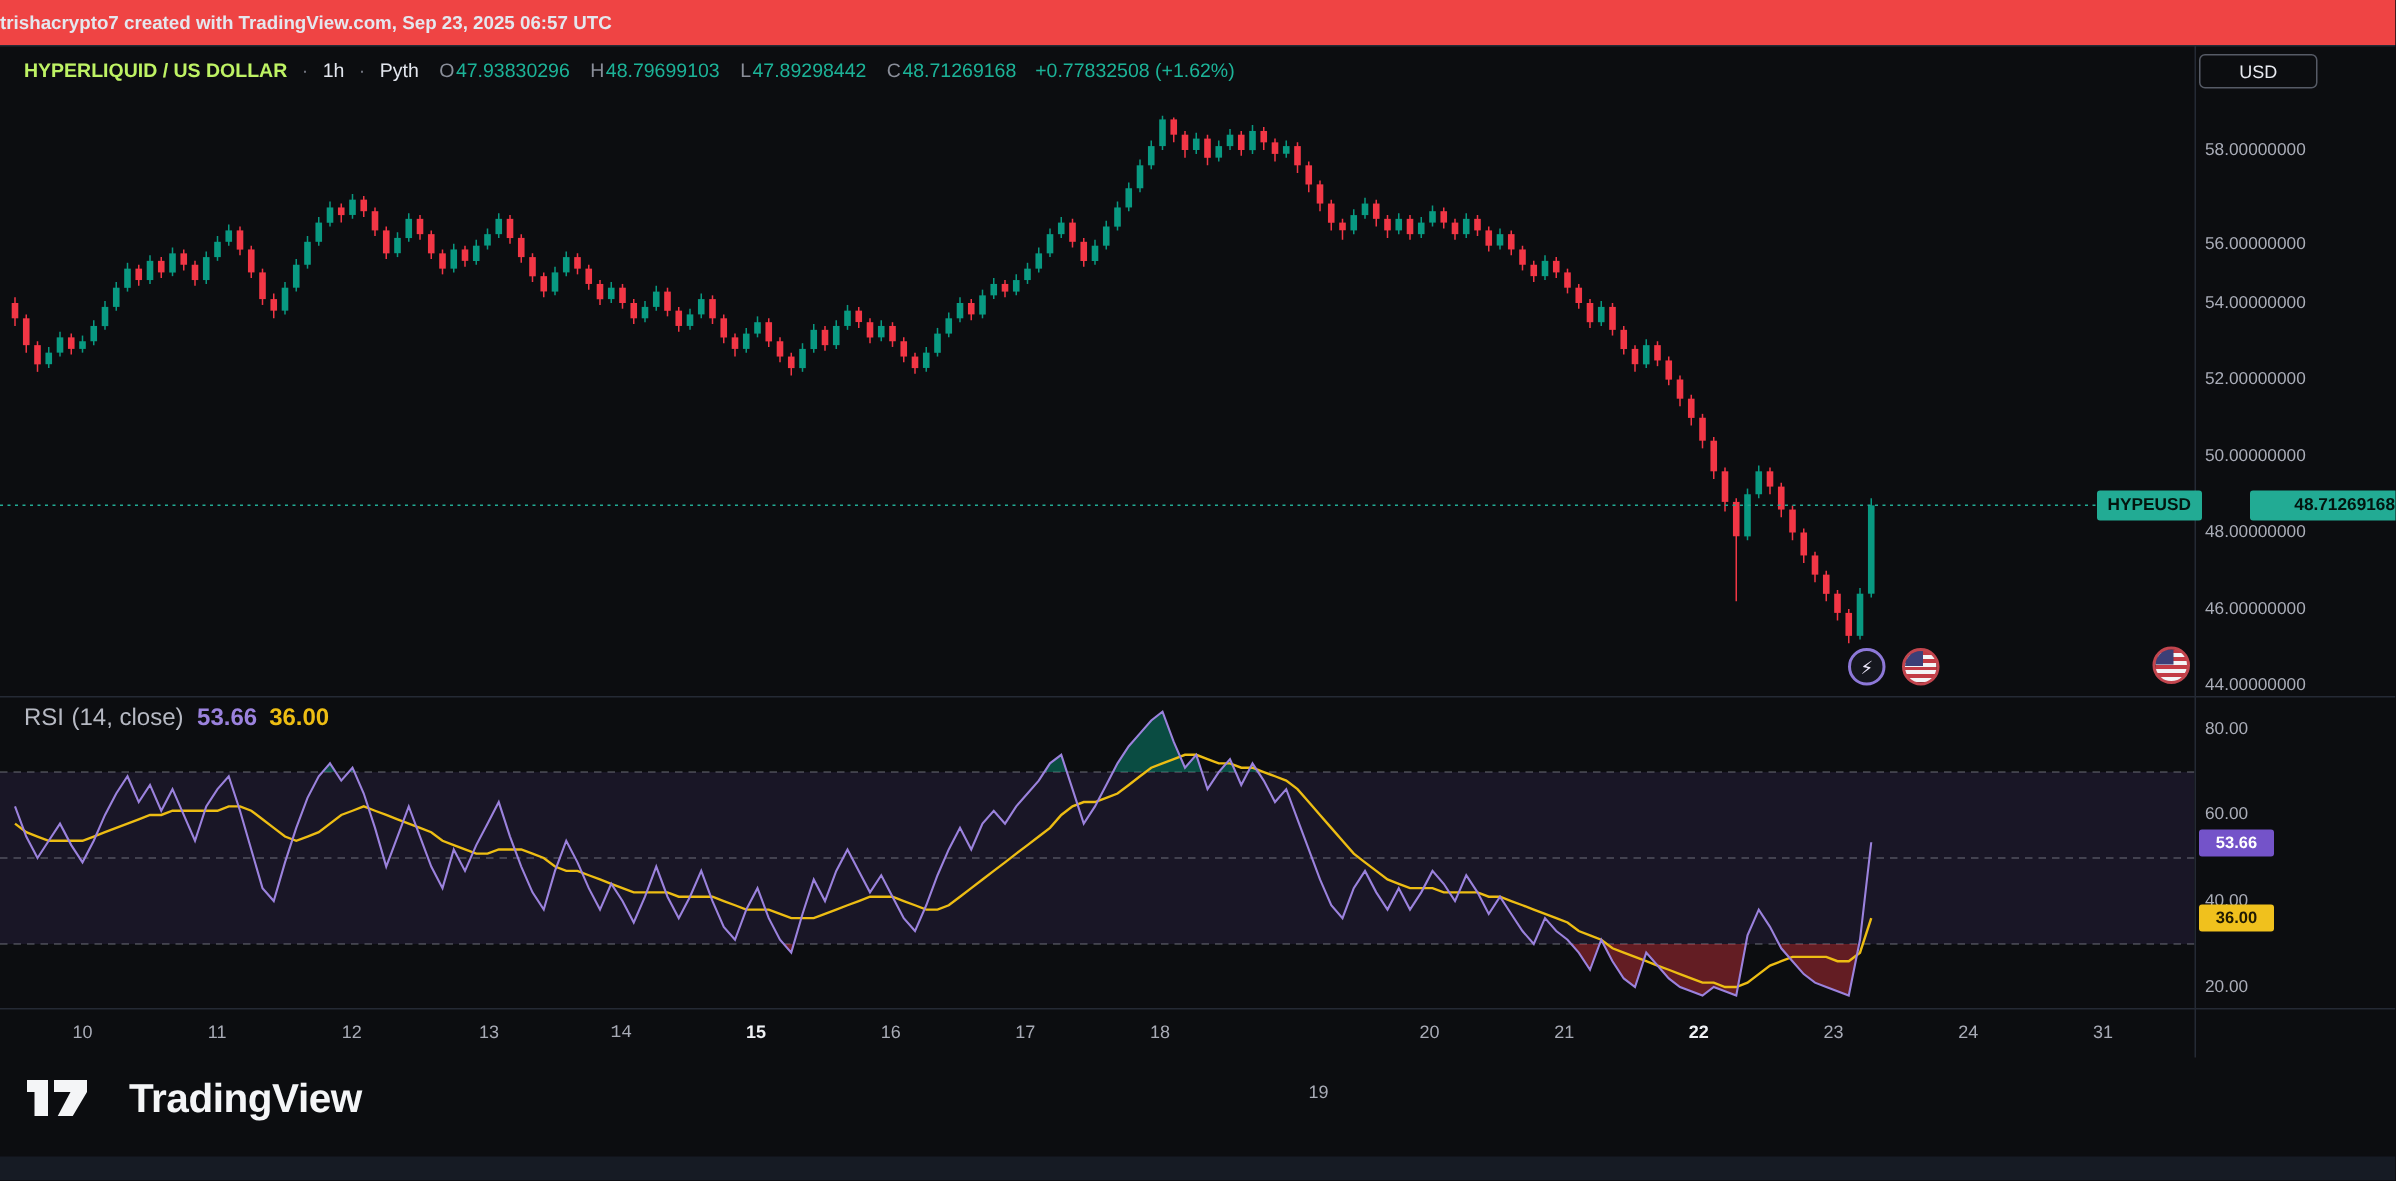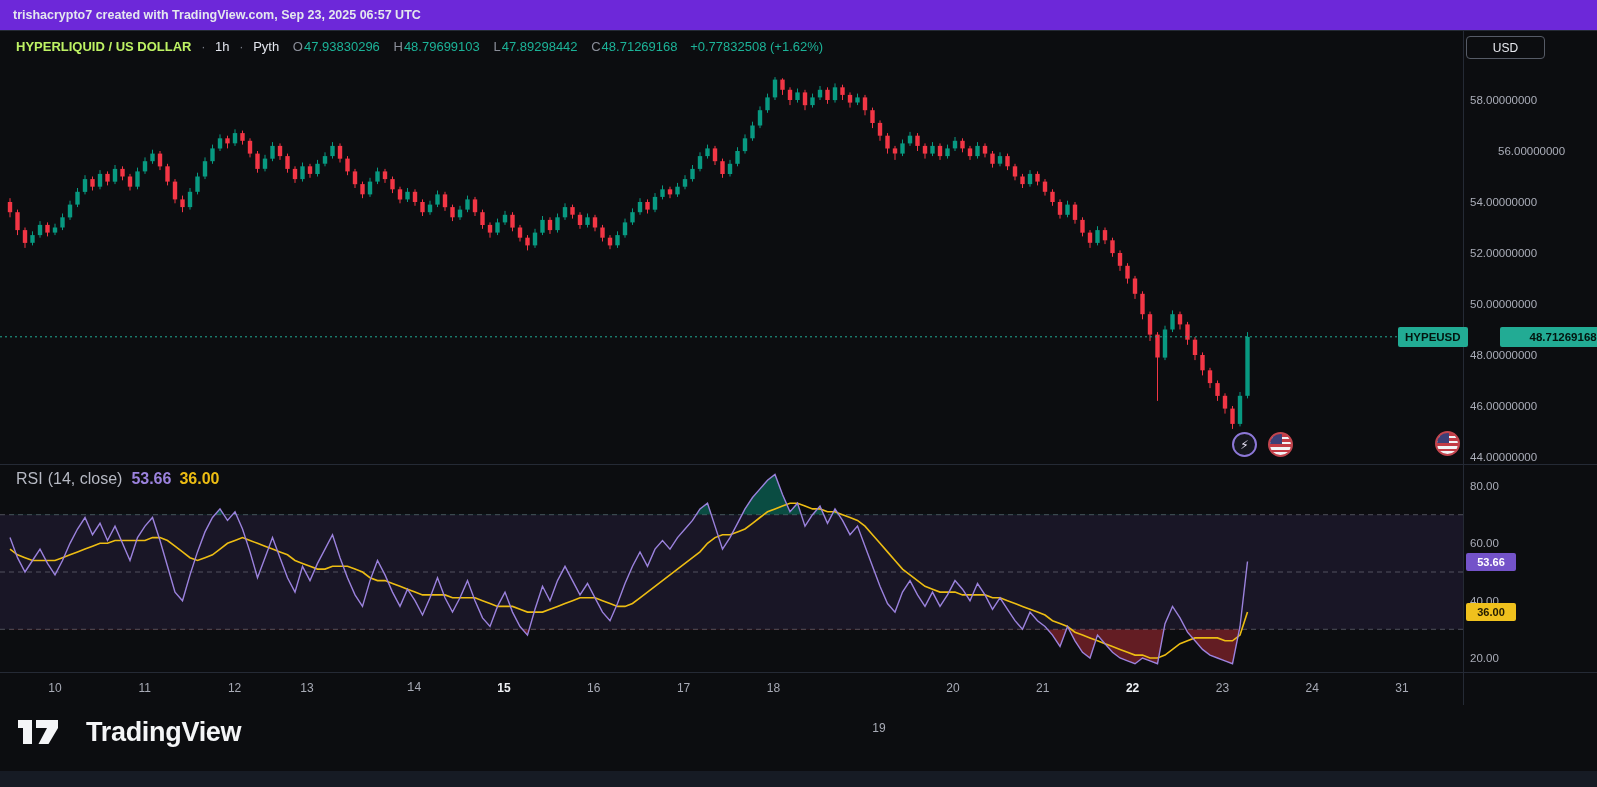--- a/index.html
+++ b/index.html
@@ -1,22 +1,22 @@
 <!DOCTYPE html>
 <html><head>
 <meta charset="utf-8">
 <style>
   *{margin:0;padding:0;box-sizing:border-box}
   html,body{width:1597px;height:787px;overflow:hidden;background:#0c0d10;
     font-family:"Liberation Sans","DejaVu Sans",sans-serif}
   #app{position:relative;width:1597px;height:787px;background:#0c0d10}
 
   
-  #topbar{position:absolute;left:0;top:0;width:1597px;height:30px;background:#6d28d9;
-    display:flex;align-items:center;padding-left:13px;font-size:12.5px;font-weight:600;color:#e4e7ee}
+  #topbar{position:absolute;left:0;top:0;width:1597px;height:30px;background:#ef4444;
+    display:flex;align-items:center;font-size:12.5px;font-weight:600;color:#e4e7ee}
 
   
   #price-svg{position:absolute;left:0;top:30px}
   #rsi-svg{position:absolute;left:0;top:465px}
 
   .divider-h{position:absolute;left:0;width:1597px;height:1px;background:#252a35}
   .sep-top{top:30px}.sep-pane{top:464px}.sep-time{top:672px}
   .divider-v{position:absolute;left:1463px;top:30px;width:1px;height:675px;background:#252a35}
 
   
@@ -477,35 +477,35 @@
     <svg width="44" height="36" viewBox="0 0 44 36">
       <path d="M2 6 H16 V30 H7 V14 H2 Z" fill="#f4f5f7"></path>
       <path d="M20 6 H42 V14 L32.5 30 H22.5 L31 14 H20 Z" fill="#f4f5f7"></path>
     </svg>
     <span class="brand">TradingView</span>
   </div>
 
   <div id="footer-strip"></div>
 
 <div class="scale-label" style="top: 92px;">58.00000000</div>
-    <div class="scale-label" style="top: 143px; margin-left: 28px;">56.00000000</div>
+    <div class="scale-label" style="top: 155px;">56.00000000</div>
     <div class="scale-label" style="top: 194px;">54.00000000</div>
     <div class="scale-label" style="top: 245px;">52.00000000</div>
     <div class="scale-label" style="top: 296px;">50.00000000</div>
     <div class="scale-label" style="top: 347px;">48.00000000</div>
     <div class="scale-label" style="top: 398px;">46.00000000</div>
     <div class="scale-label" style="top: 449px;">44.00000000</div>
     <div class="scale-label" style="top: 478px;">80.00</div>
     <div class="scale-label" style="top: 535.333px;">60.00</div>
     <div class="scale-label" style="top: 592.667px;">40.00</div>
     <div class="scale-label" style="top: 650px;">20.00</div>
     <div class="time-label" style="top: 681px; left: 35px;">10</div>
     <div class="time-label" style="top: 681px; left: 124.8px;">11</div>
     <div class="time-label" style="top: 681px; left: 214.6px;">12</div>
-    <div class="time-label" style="top: 681px; left: 287px;">13</div>
+    <div class="time-label" style="top: 681px; left: 306px;">13</div>
     <div class="time-label" style="top: 681px; left: 394.2px; font-family: Liberation Mono, monospace;">14</div>
     <div class="time-label em" style="top: 681px; left: 484px;">15</div>
     <div class="time-label" style="top: 681px; left: 573.8px;">16</div>
     <div class="time-label" style="top: 681px; left: 663.6px;">17</div>
     <div class="time-label" style="top: 681px; left: 753.4px;">18</div>
     <div class="time-label" style="top: 681px; left: 859px; margin-top: 40px;">19</div>
     <div class="time-label" style="top: 681px; left: 933px;">20</div>
     <div class="time-label" style="top: 681px; left: 1022.8px;">21</div>
     <div class="time-label em" style="top: 681px; left: 1112.6px;">22</div>
     <div class="time-label" style="top: 681px; left: 1202.4px;">23</div>

